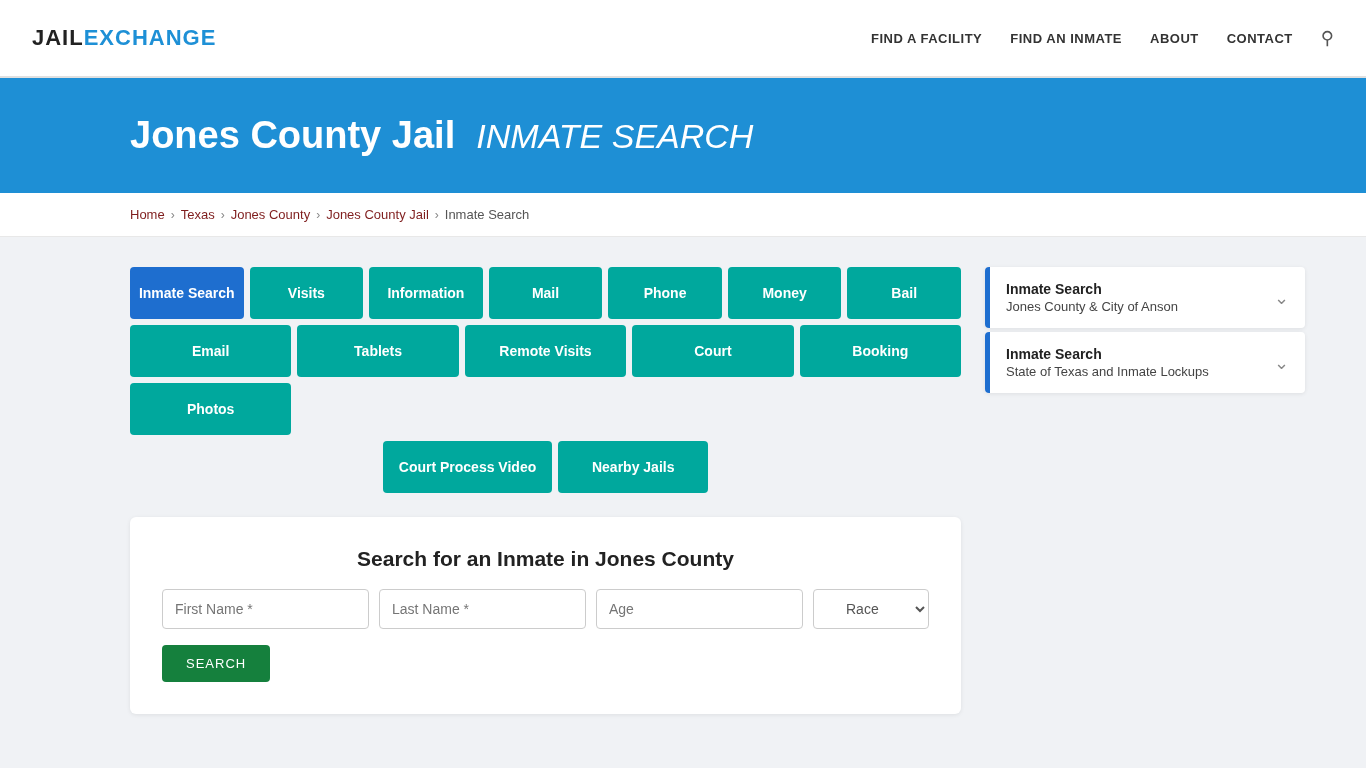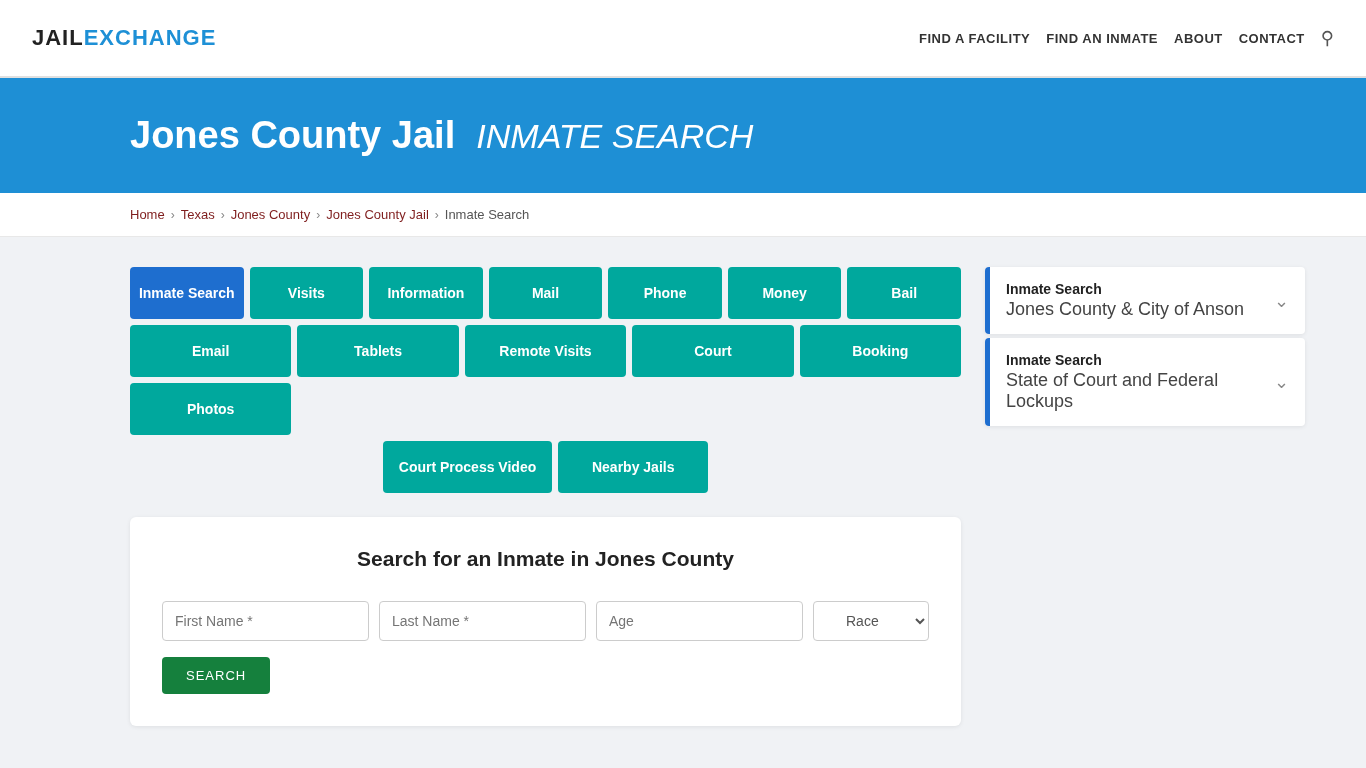--- a/index.html
+++ b/index.html
@@ -20,21 +20,21 @@
       font-weight: 900;
       letter-spacing: 1px;
       color: #222;
       text-transform: uppercase;
     }
     .logo span.jail { color: #222; }
     .logo span.exchange { color: #1e90d6; }
     .nav-links {
       display: flex;
       align-items: center;
-      gap: 16px;
+      gap: 28px;
       list-style: none;
     }
     .nav-links li a {
       text-decoration: none;
       color: #333;
       font-size: 13px;
       font-weight: 700;
       letter-spacing: 0.5px;
       text-transform: uppercase;
     }
@@ -139,21 +139,20 @@
     }
     .search-form-row input,
     .search-form-row select {
       flex: 1;
       padding: 10px 12px;
       border: 1px solid #ccc;
       border-radius: 4px;
       font-size: 14px;
       color: #555;
       background: #fff;
-      margin-top: 12px;
     }
     .search-form-row select { cursor: pointer; padding-left: 28px; }
     .search-btn {
       background: #15803d;
       color: #fff;
       border: none;
       border-radius: 4px;
       padding: 11px 24px;
       font-size: 13px;
       font-weight: 400;
@@ -172,21 +171,21 @@
     }
     .sidebar-card-header {
       display: flex;
       align-items: center;
       justify-content: space-between;
       padding: 14px 16px;
       border-left: 5px solid #1e6ecf;
       cursor: pointer;
     }
     .sidebar-card-title { font-size: 14px; font-weight: 700; color: #222; }
-    .sidebar-card-sub { font-size: 18px; color: #444; margin-top: 2px; }
+    .sidebar-card-sub { font-size: 13px; color: #444; margin-top: 2px; }
     .chevron { font-size: 18px; color: #888; }
   </style>
 </head>
 <body>
 
 <nav class="navbar">
   <div class="logo">
     <span class="jail">JAIL</span><span class="exchange">EXCHANGE</span>
   </div>
   <ul class="nav-links">
@@ -271,19 +270,19 @@
           <div class="sidebar-card-title">Inmate Search</div>
           <div class="sidebar-card-sub">Jones County &amp; City of Anson</div>
         </div>
         <span class="chevron">⌄</span>
       </div>
     </div>
     <div class="sidebar-card">
       <div class="sidebar-card-header">
         <div>
           <div class="sidebar-card-title">Inmate Search</div>
-          <div class="sidebar-card-sub">State of Court and Federal Lockups</div>
+          <div class="sidebar-card-sub">State of Texas and Inmate Lockups</div>
         </div>
         <span class="chevron">⌄</span>
       </div>
     </div>
   </div>
 </div>
 
 </body></html>

